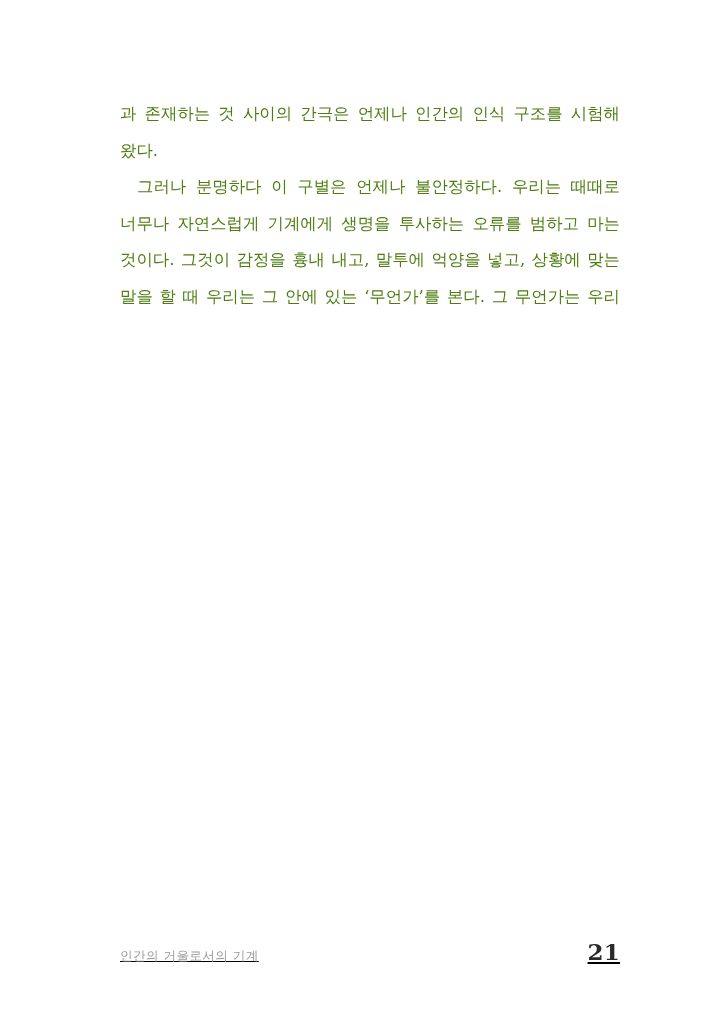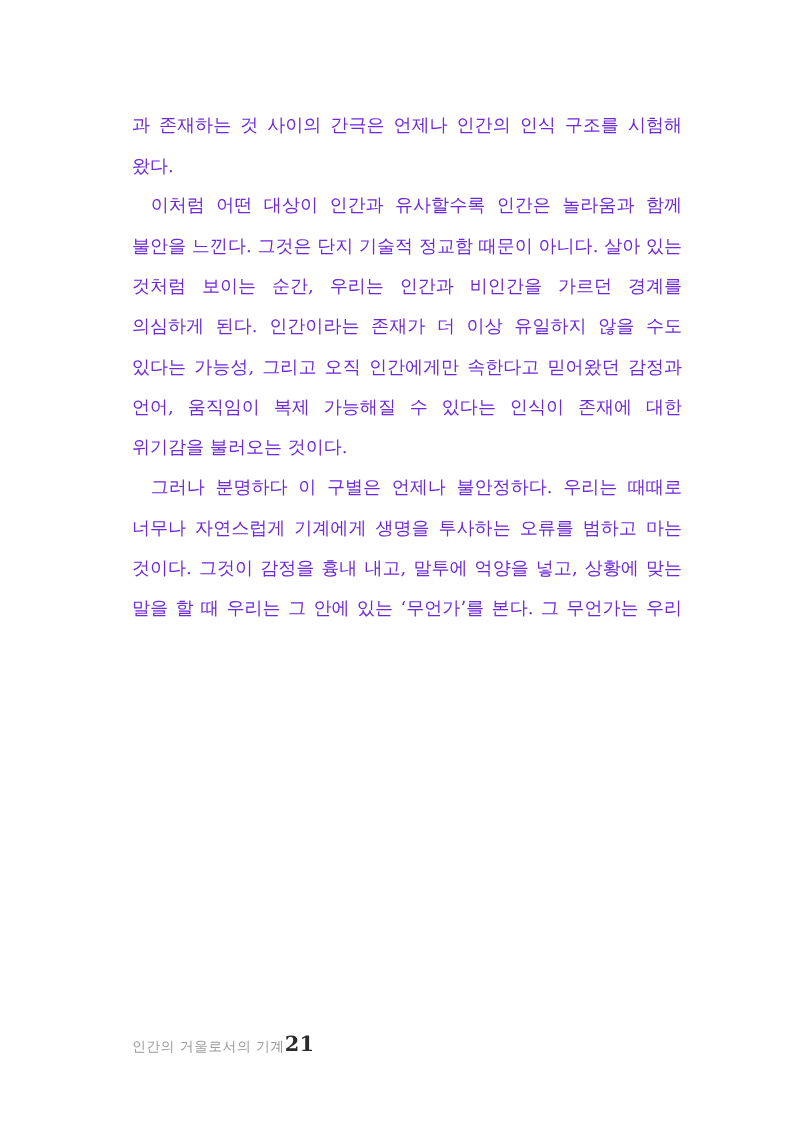--- a/index.html
+++ b/index.html
@@ -25,21 +25,21 @@
     left: 120px;
     top: 96px;
     width: 500px;
   }
 
   .para {
     margin: 0;
     font-family: "DejaVu Serif", "Liberation Serif", serif;
     font-size: 16.4px;
     line-height: 36.6px;
-    color: #6d28d9;
+    color: #4d7c0f;
     text-align: justify;
     text-justify: inter-character;
     text-indent: 17px;
     word-break: keep-all;
     overflow-wrap: break-word;
     -webkit-font-smoothing: antialiased;
   }
 
   
   .para.continuation {
@@ -56,49 +56,49 @@
 
   
   .footer {
     position: absolute;
     left: 120px;
     right: 101px;
     top: 938px;
     height: 30px;
     display: flex;
     align-items: baseline;
-    justify-content: flex-start;
+    justify-content: space-between;
+    text-decoration: underline;
   }
 
   .running-head {
     font-family: "DejaVu Serif", "Liberation Serif", serif;
     font-size: 12.6px;
     letter-spacing: 0.4px;
     color: #9a9a9a;
     white-space: nowrap;
   }
 
   .folio {
     font-family: "DejaVu Serif", "Liberation Serif", serif;
-    font-size: 19px;
+    font-size: 23px;
     font-weight: 700;
     color: #2a2a2a;
     letter-spacing: 0.2px;
   }
 </style>
 </head>
 <body>
 
 <div class="page">
 
   <div class="text-column">
 
     <p class="para continuation">과 존재하는 것 사이의 간극은 언제나 인간의 인식 구조를 시험해 왔다.</p>
 
-    <p class="para">이처럼 어떤 대상이 인간과 유사할수록 인간은 놀라움과 함께 불안을 느낀다. 그것은 단지 기술적 정교함 때문이 아니다. 살아 있는 것처럼 보이는 순간, 우리는 인간과 비인간을 가르던 경계를 의심하게 된다. 인간이라는 존재가 더 이상 유일하지 않을 수도 있다는 가능성, 그리고 오직 인간에게만 속한다고 믿어왔던 감정과 언어, 움직임이 복제 가능해질 수 있다는 인식이 존재에 대한 위기감을 불러오는 것이다.</p>
 
 
 
     <p class="para runs-over">그러나 분명하다 이 구별은 언제나 불안정하다. 우리는 때때로 너무나 자연스럽게 기계에게 생명을 투사하는 오류를 범하고 마는 것이다. 그것이 감정을 흉내 내고, 말투에 억양을 넣고, 상황에 맞는 말을 할 때 우리는 그 안에 있는 ‘무언가’를 본다. 그 무언가는 우리</p>
 
   </div>
 
   <div class="footer">
     <span class="running-head">인간의 거울로서의 기계</span>
     <span class="folio">21</span>

